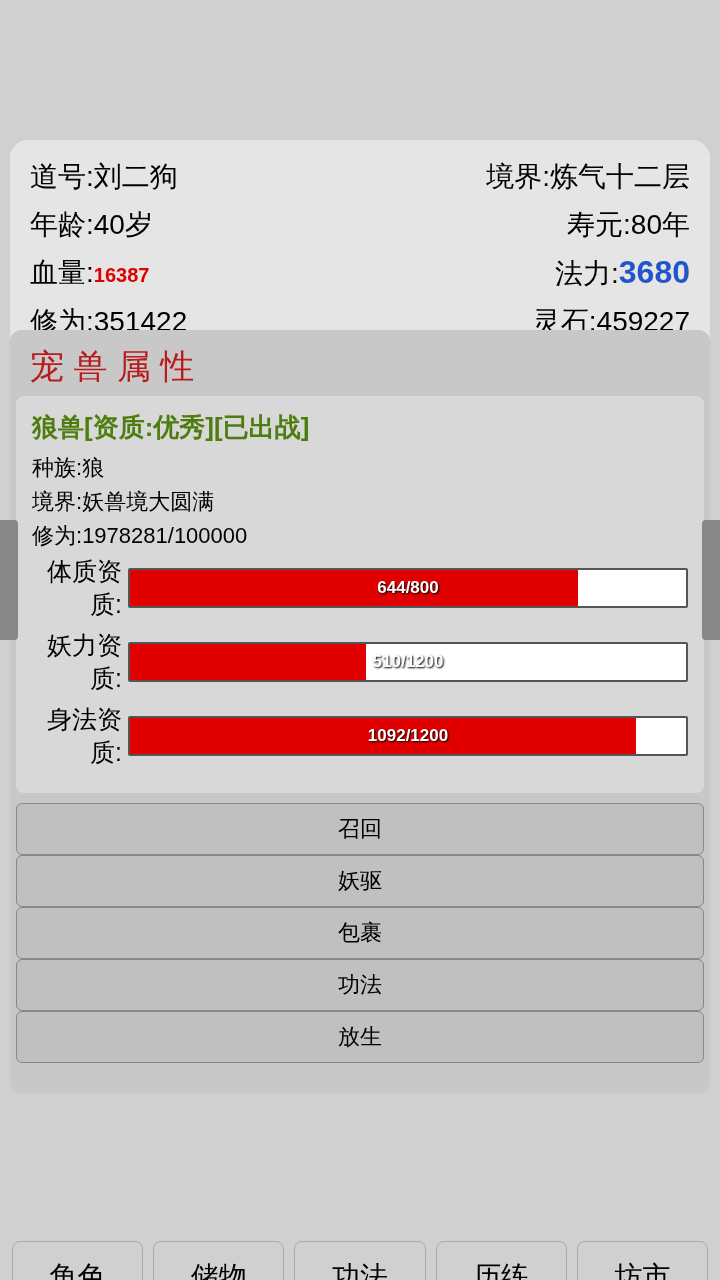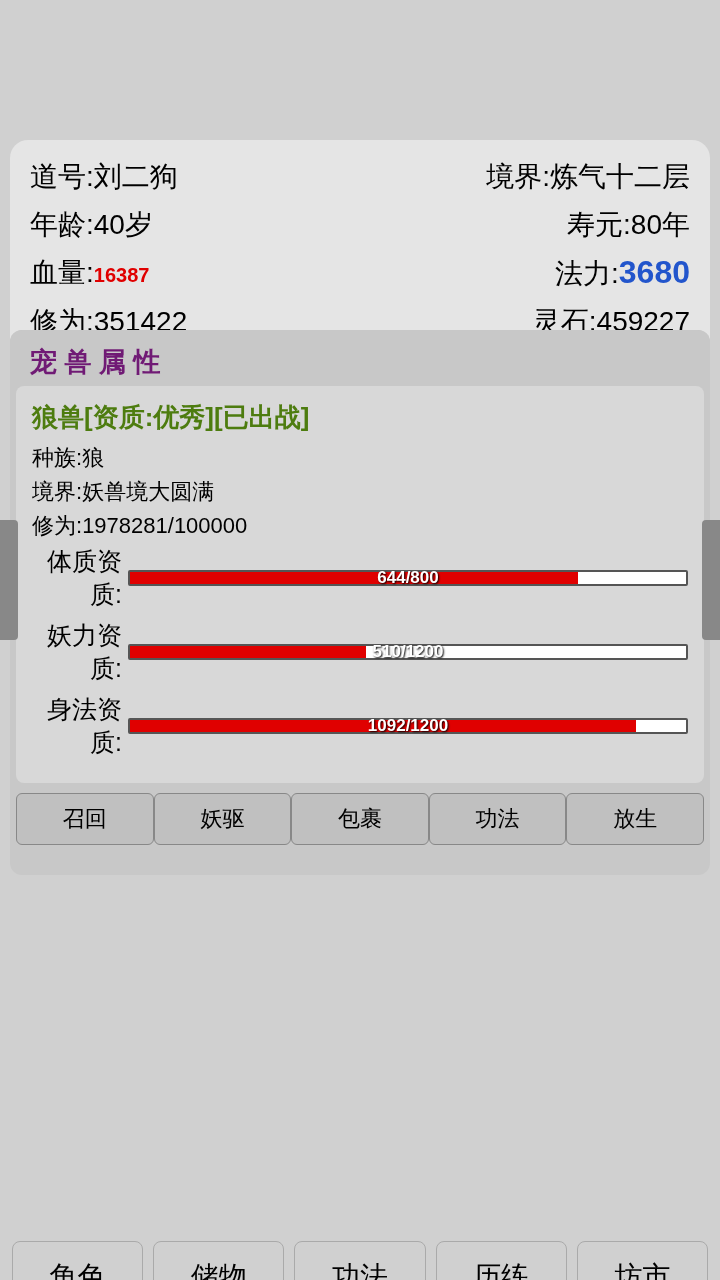--- a/index.html
+++ b/index.html
@@ -38,24 +38,23 @@
       left: 10px;
       right: 10px;
       background: #c8c8c8;
       border-radius: 12px;
       z-index: 10;
       padding-bottom: 10px;
     }
     .pet-modal-header {
       background: #c8c8c8;
       padding: 14px 20px 6px 20px;
-      font-size: 27px;
-      color: #701a75;
+      font-size: 34px;
+      color: #b91c1c;
       border-radius: 12px 12px 0 0;
-      font-weight: bold;
     }
     .pet-modal-body {
       background: #d8d8d8;
       margin: 0 6px;
       border-radius: 8px;
       padding: 14px 16px 16px 16px;
     }
     .pet-title {
       color: #4d7c0f;
       font-size: 26px;
@@ -76,21 +75,21 @@
     .pet-bar-label {
       width: 90px;
       text-align: right;
       margin-right: 6px;
       color: #000;
       font-size: 25px;
       flex-shrink: 0;
     }
     .pet-bar-outer {
       flex: 1;
-      height: 16px;
+      height: 40px;
       background: #fff;
       border: 2px solid #555;
       position: relative;
       border-radius: 2px;
     }
     .pet-bar-fill {
       height: 100%;
       background: #e00000;
     }
     .pet-bar-text {
@@ -103,20 +102,21 @@
       font-weight: bold;
       white-space: nowrap;
       text-shadow: 1px 1px 2px #000;
     }
 
     
     .pet-actions {
       display: flex;
       justify-content: space-around;
       margin: 10px 6px 20px 6px;
+      flex-direction: column;
     }
     .pet-action-btn {
       flex: 1;
       background: #c0c0c0;
       border: 1.5px solid #888;
       border-radius: 6px;
       padding: 10px 0;
       font-size: 22px;
       text-align: center;
       cursor: pointer;

